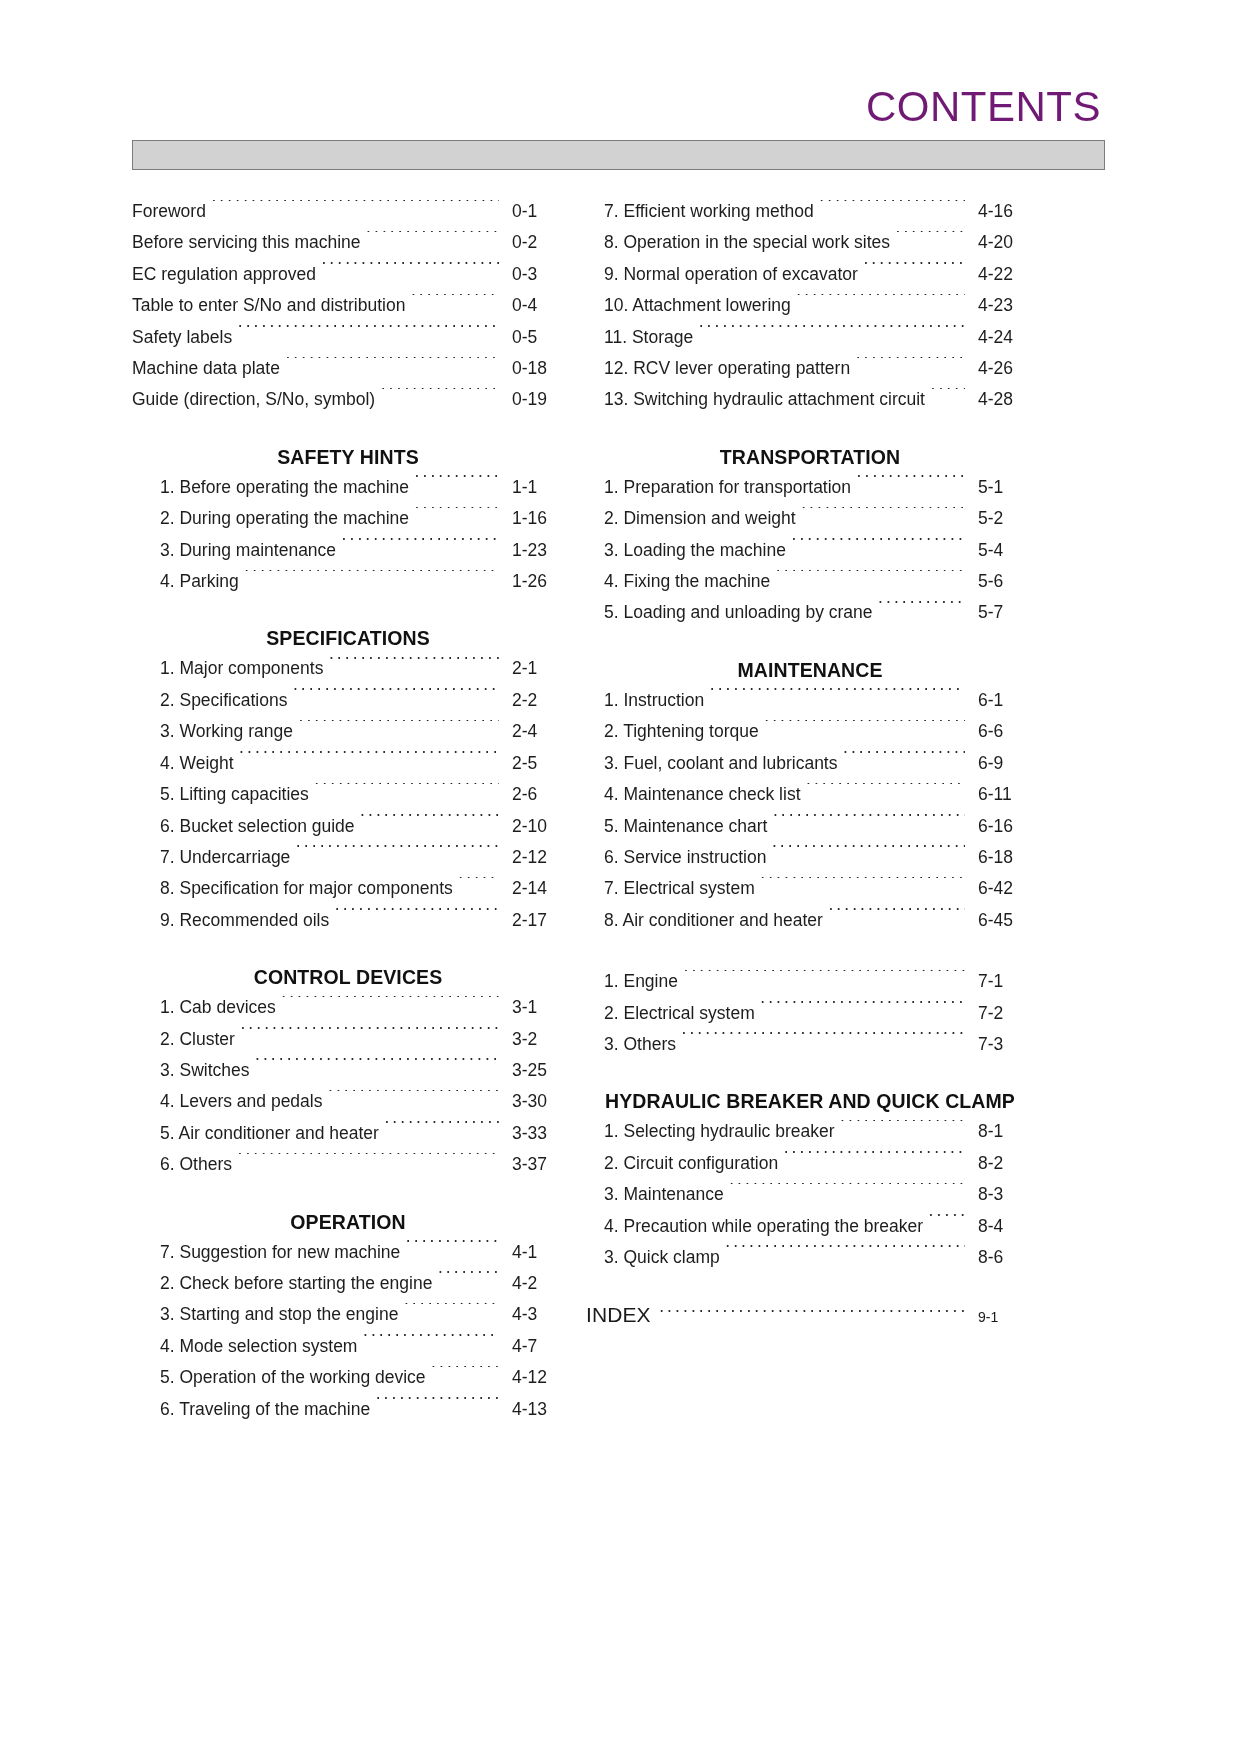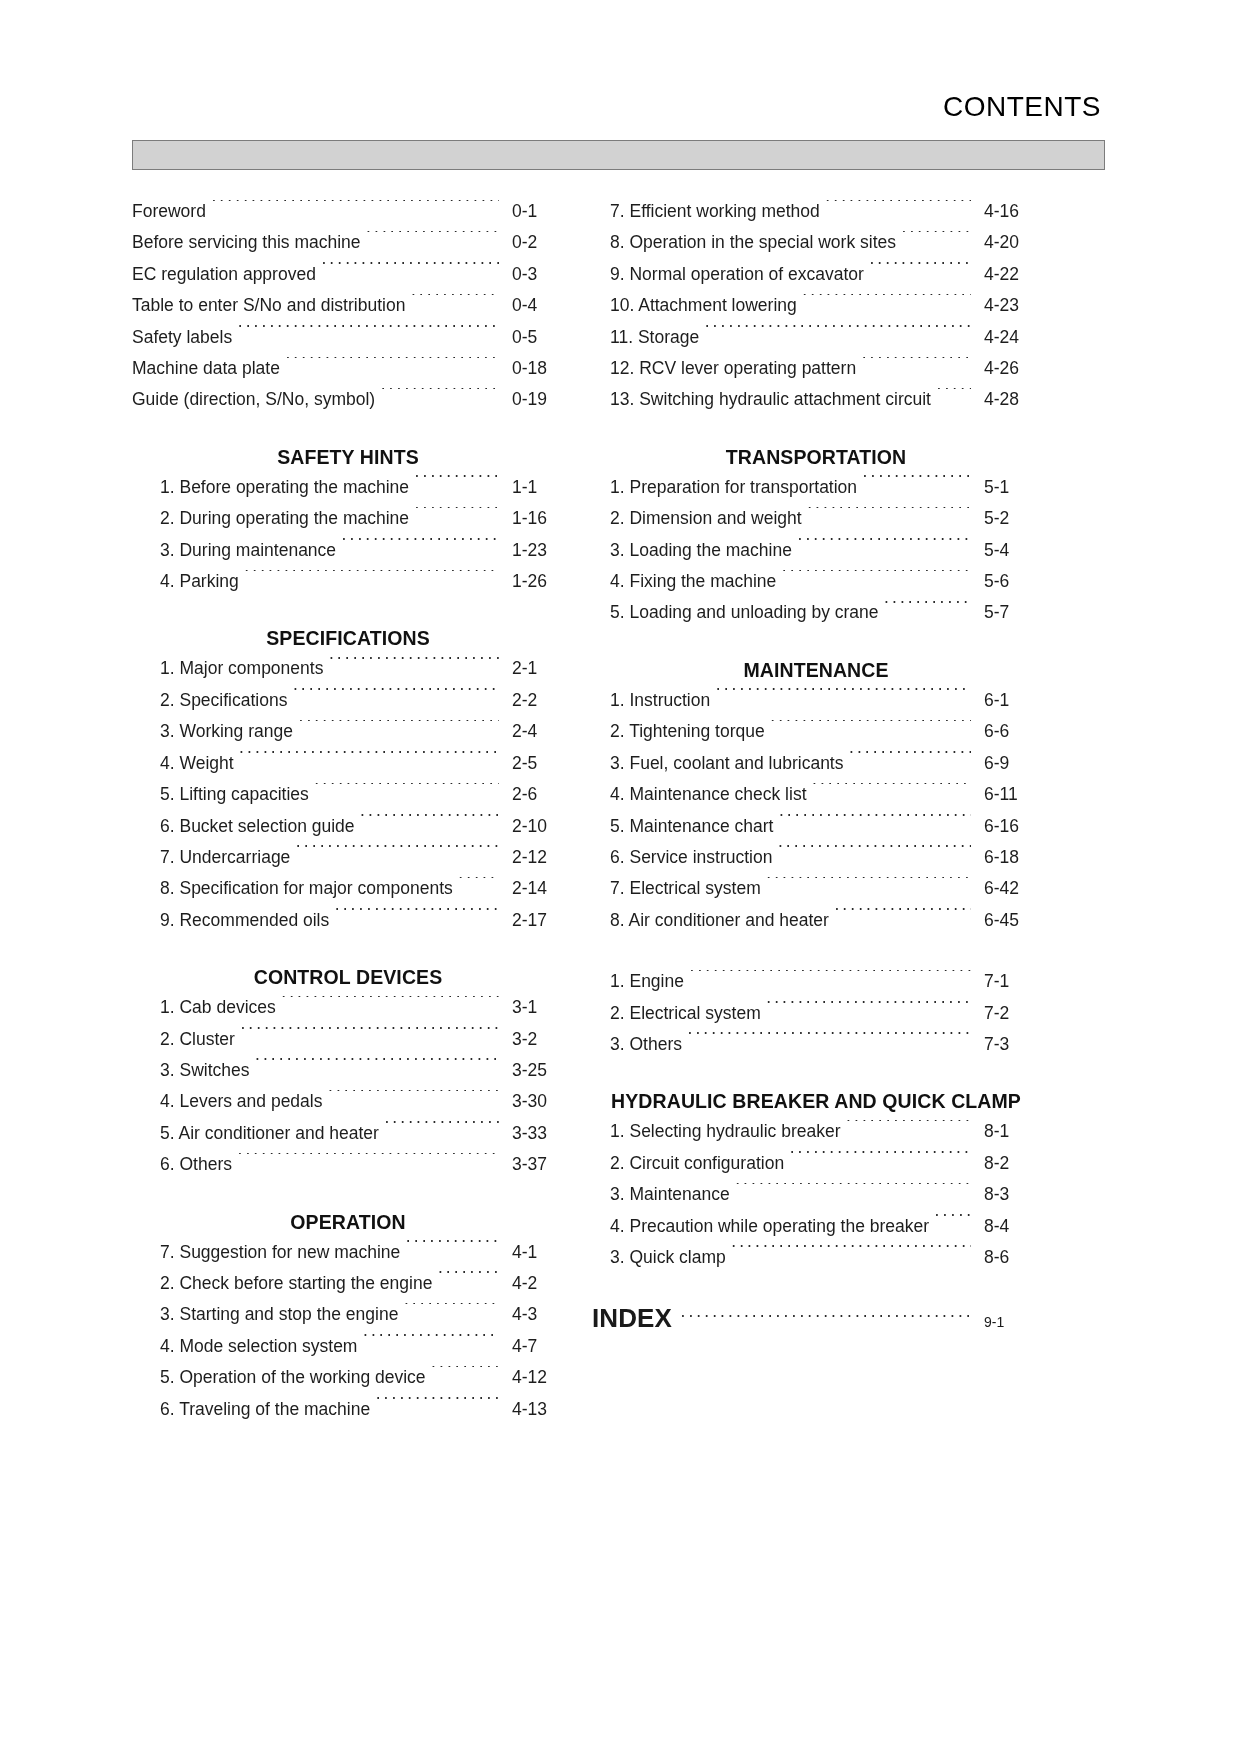--- a/index.html
+++ b/index.html
@@ -24,43 +24,43 @@
 
   
   .header {
     position: absolute;
     top: 84px;
     left: 132px;
     right: 135px;
   }
   .contents-title {
     text-align: right;
-    font-size: 28px;
+    font-size: 42px;
     font-weight: 400;
     letter-spacing: 0.5px;
     line-height: 46px;
-    color: #000000;
+    color: #701a75;
     padding-right: 4px;
   }
   .title-bar {
     margin-top: 10px;
     height: 30px;
     background: #d2d2d2;
     border: 1.5px solid #7c7c7c;
     box-sizing: border-box;
   }
 
   
   .columns {
     position: absolute;
     top: 196px;
     left: 132px;
     right: 128px;
     display: flex;
-    gap: 28px;
+    gap: 22px;
   }
   .col {
     width: 432px;
     flex: 0 0 432px;
   }
   .col.right { width: 448px; flex: 0 0 448px; }
 
   .group { margin: 0; }
   .group + .group { margin-top: 30px; }
 
@@ -117,22 +117,22 @@
   .col.right .toc-page { width: 56px; }
 
   
   .index-row {
     display: flex;
     align-items: baseline;
     white-space: nowrap;
     margin-top: 30px;
   }
   .index-row .toc-label {
-    font-size: 26px;
-    font-weight: bold;
+    font-size: 21px;
+    font-weight: normal;
     letter-spacing: 0.1px;
     padding-right: 8px;
   }
   .index-row .toc-page { font-size: 14px; }
 </style>
 </head>
 <body>
 
 <div class="page">
 

